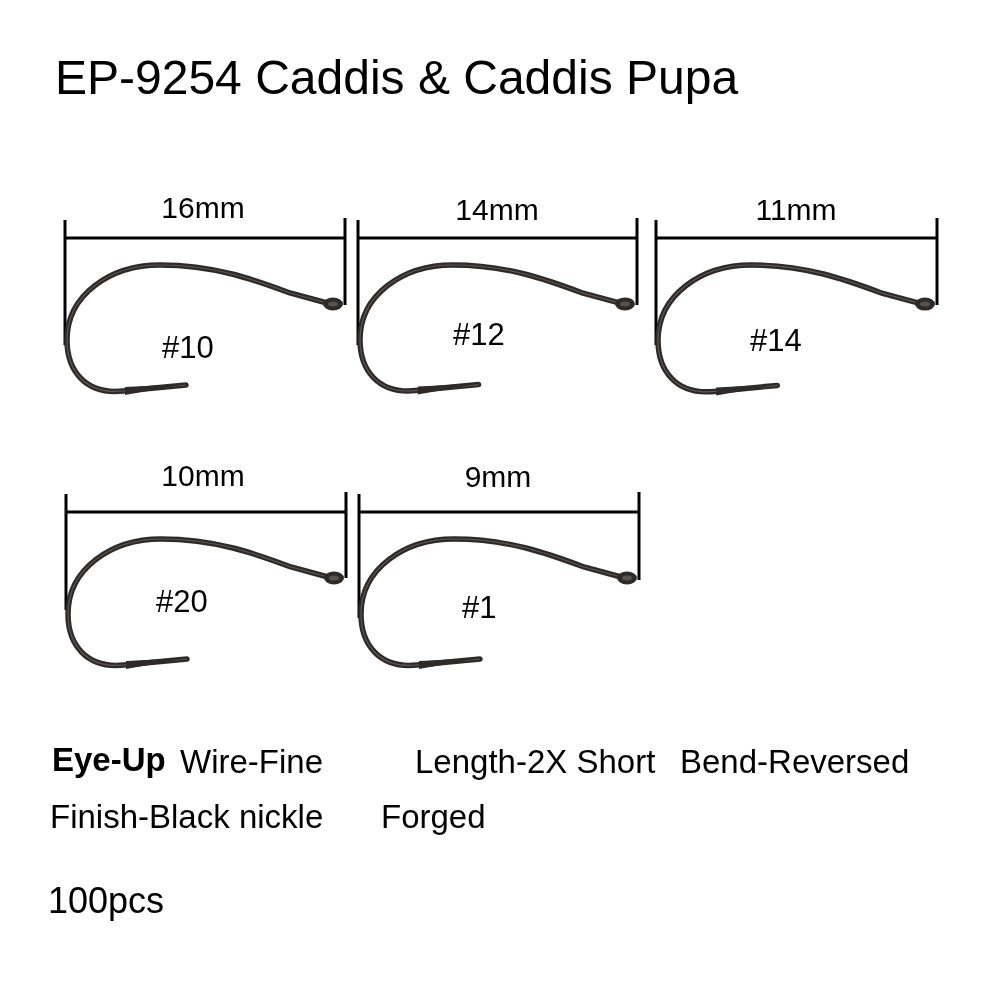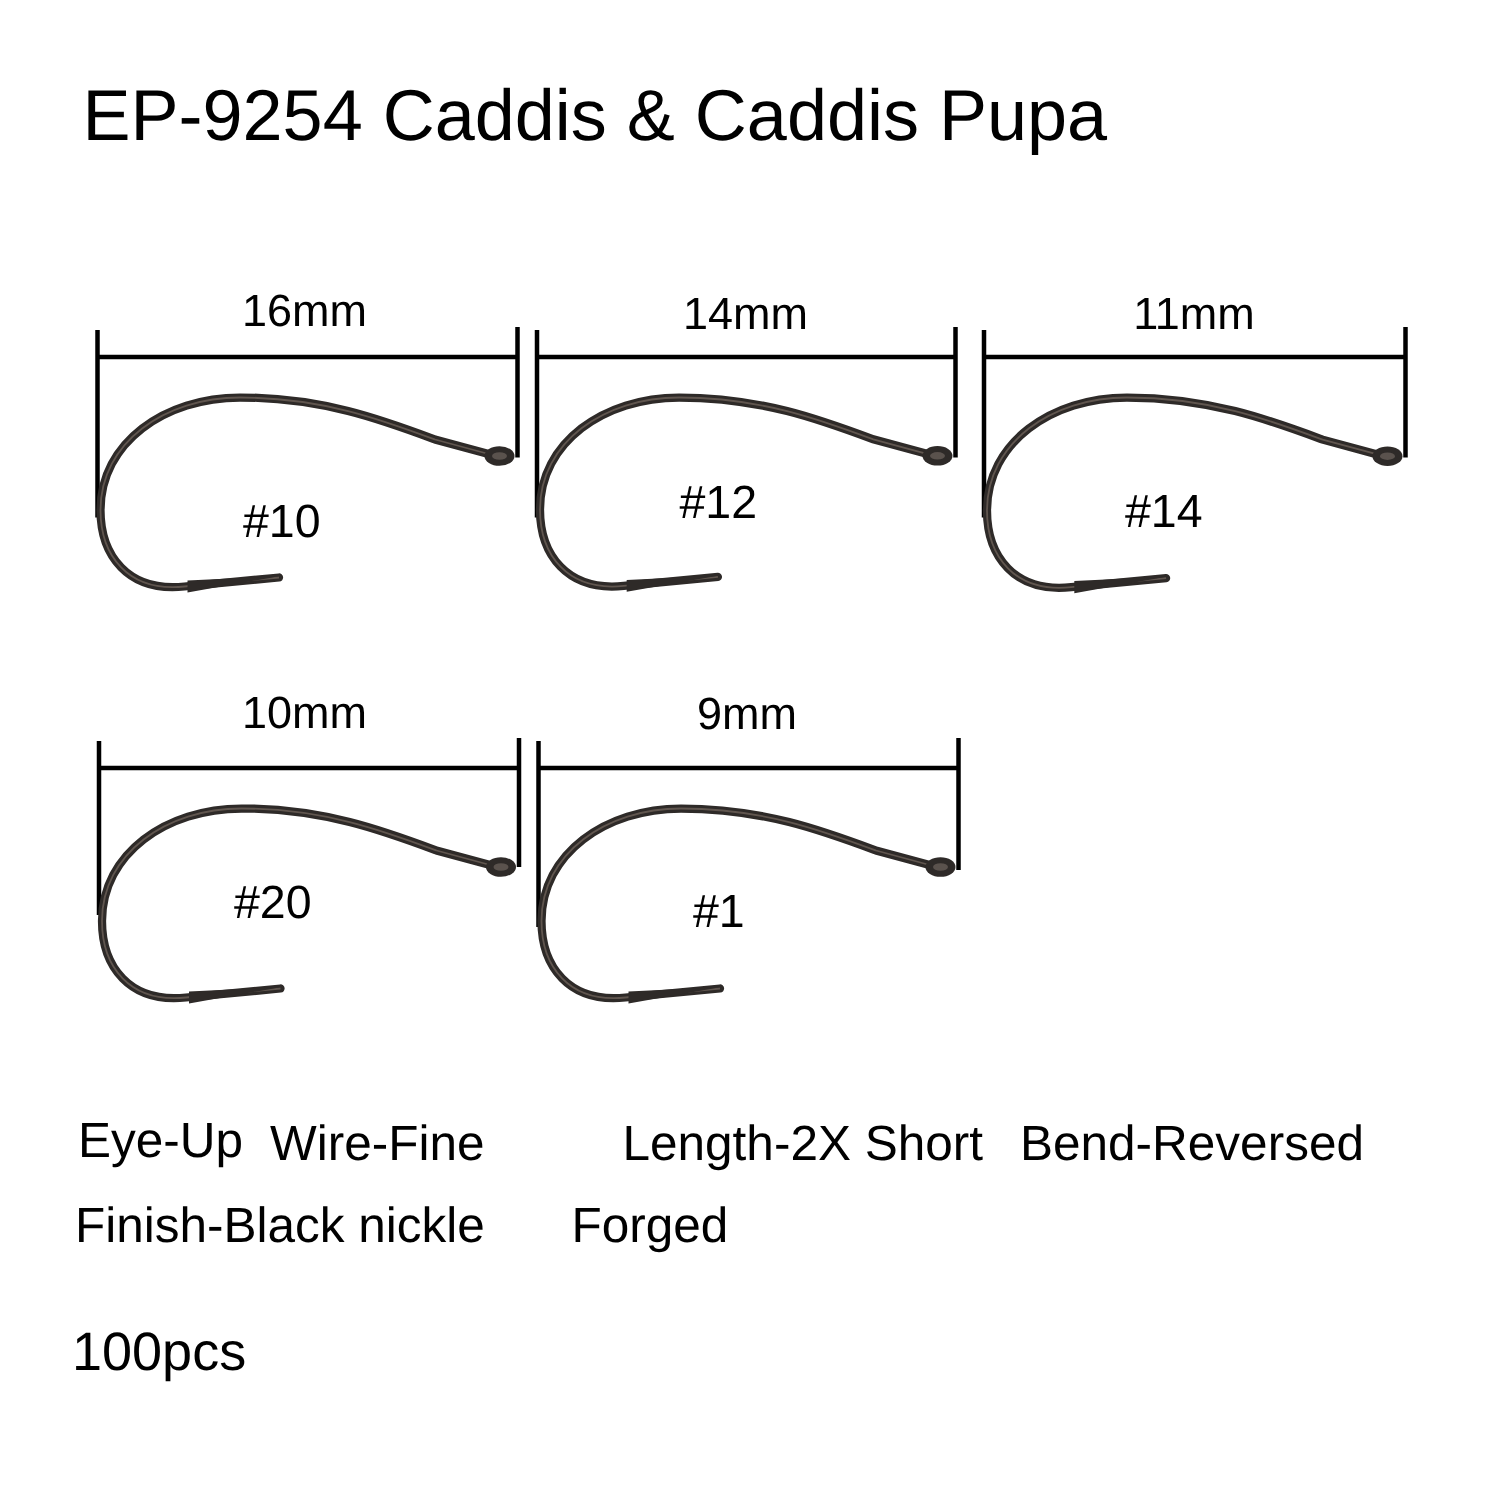--- a/index.html
+++ b/index.html
@@ -96,19 +96,19 @@
     <div class="dim-label" style="left: 497px; top: 193px;">14mm</div>
     <div class="size-label" style="left: 453px; top: 318px;">#12</div>
     <div class="dim-label" style="left: 796px; top: 193px;">11mm</div>
     <div class="size-label" style="left: 750px; top: 306px; margin-top: 18px;">#14</div>
     <div class="dim-label" style="left: 203px; top: 459px;">10mm</div>
     <div class="size-label" style="left: 156px; top: 585px;">#20</div>
     <div class="dim-label" style="left: 498px; top: 460px;">9mm</div>
     <div class="size-label" style="left: 462px; top: 591px;">#1</div>
   </div>
 
-<div class="spec" style="left:52px; top:741px;">Eye-Up</div>
+<div class="spec" style="left:52px; top:741px;font-weight:bold;">Eye-Up</div>
 <div class="spec" style="left:180px; top:743px;text-align:right;">Wire-Fine</div>
 <div class="spec" style="left:387px; top:743px;margin-left:28px;">Length-2X Short</div>
 <div class="spec" style="left:680px; top:743px;">Bend-Reversed</div>
 <div class="spec" style="left:50px; top:798px;">Finish-Black nickle</div>
 <div class="spec" style="left:381px; top:798px;">Forged</div>
 <div class="qty" style="left:48px; top:853px;margin-top:28px;">100pcs</div>
 
 </body></html>

